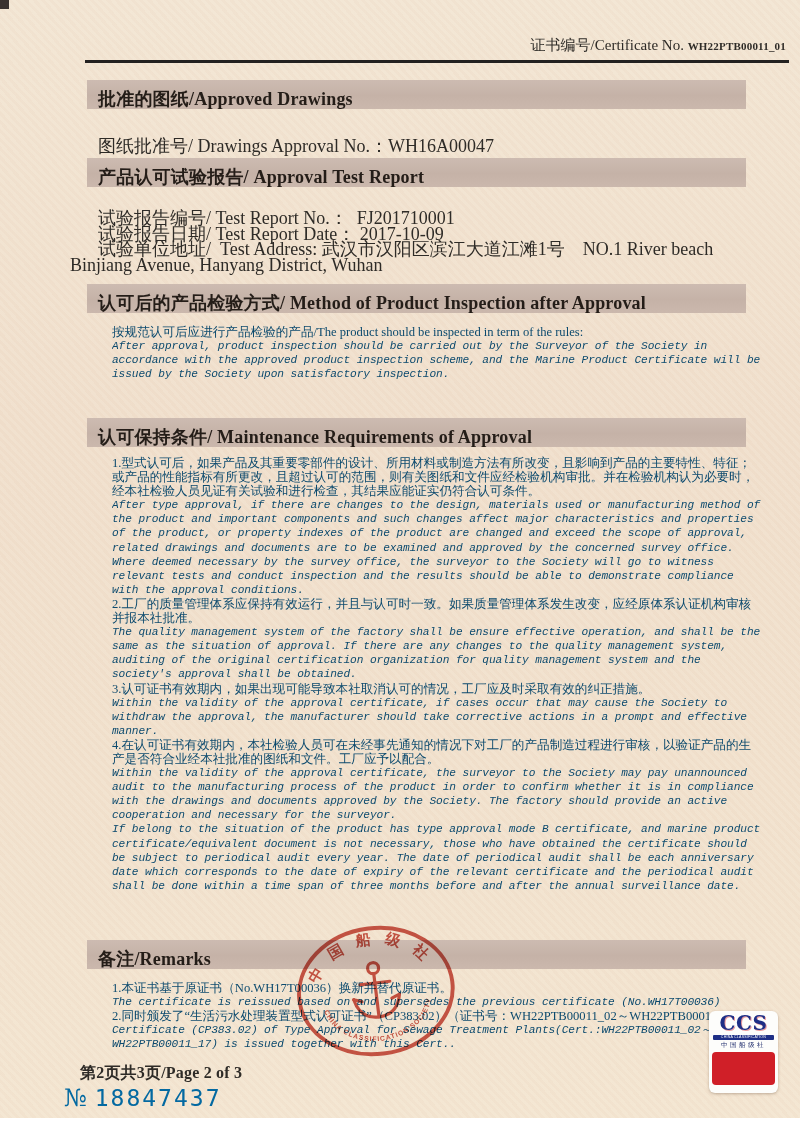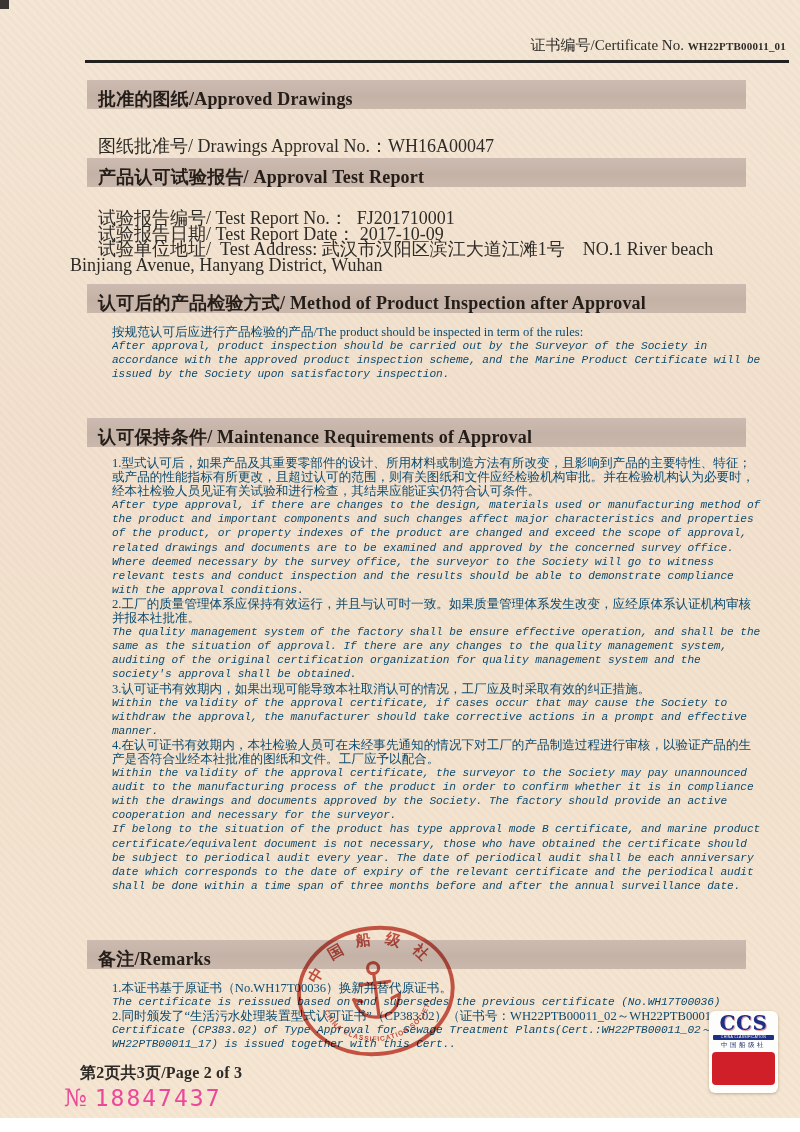--- a/index.html
+++ b/index.html
@@ -33,21 +33,21 @@
   .frow{margin-left:28px;white-space:pre-wrap;}
   .frow.hang{margin-left:0;text-indent:28px;}
   .body-block{
     position:absolute;left:112px;width:650px;overflow:hidden;color:#0c4a6e;
   }
   .bl{line-height:14.1px;}
   .bl.zh{font-size:12.6px;font-family:"Liberation Serif","DejaVu Serif",serif;}
   .bl.en{font-size:11.2px;font-family:"Liberation Mono","DejaVu Sans Mono",monospace;letter-spacing:-0.1px;font-style:italic;}
   .footer-page{position:absolute;left:80px;top:1063px;font-size:16px;font-weight:bold;letter-spacing:0.2px;}
   .serial{
-    position:absolute;left:64px;top:1084px;color:#ec4899;
+    position:absolute;left:64px;top:1084px;color:#0369a1;
     font-family:"DejaVu Sans Mono","Liberation Mono",monospace;
     font-size:23px;letter-spacing:2px;
   }
   .serial .no{font-family:"DejaVu Serif",serif;font-size:24px;letter-spacing:0;margin-right:8px;}
   
   .stamp{
     position:absolute;left:294px;top:924px;width:164px;height:136px;
     transform:rotate(-7deg);mix-blend-mode:multiply;opacity:0.92;
   }
   

